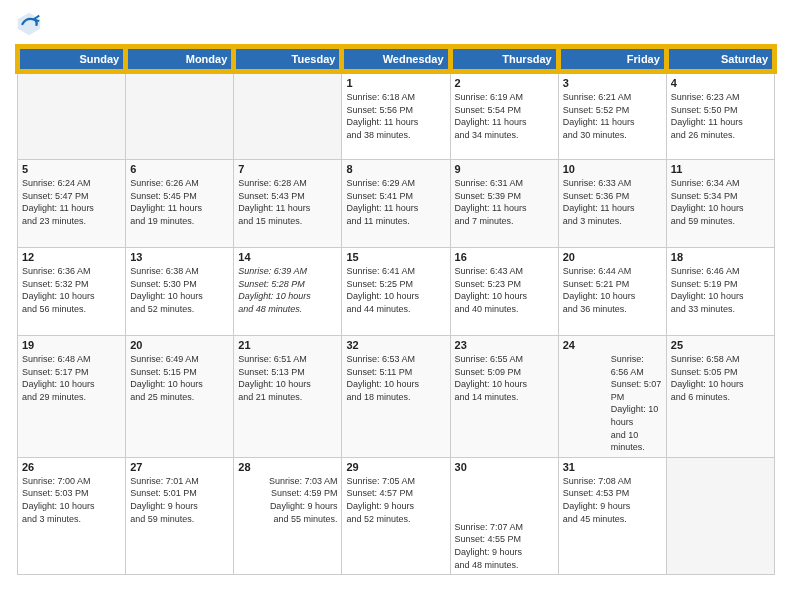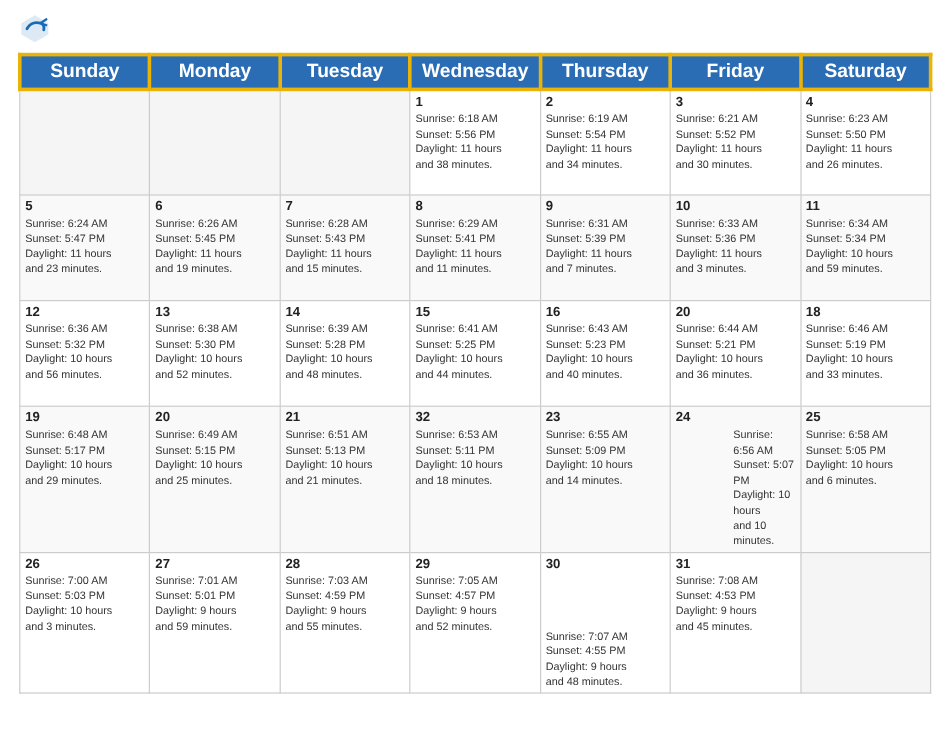--- a/index.html
+++ b/index.html
@@ -58,25 +58,25 @@
       color: #333;
     }
     .calendar {
       width: 100%;
       border-collapse: collapse;
       table-layout: fixed;
     }
     .calendar th {
       background: #2a6db5;
       color: #fff;
-      font-size: 16px;
+      font-size: 11px;
       font-weight: bold;
       padding: 4px 4px;
-      text-align: center;
-      border: 3px solid #eab308;
+      text-align: right;
+      border: 5px solid #eab308;
     }
     .calendar td {
       border: 1px solid #ccc;
       vertical-align: top;
       padding: 3px 4px;
       font-size: 9.5px;
       color: #333;
       height: 88px;
       background: #fff;
     }
@@ -232,21 +232,21 @@
           </td>
           <td>
             <span class="day-num">13</span>
             <div class="day-info" style="white-space: pre-line;">Sunrise: 6:38 AM
 Sunset: 5:30 PM
 Daylight: 10 hours
 and 52 minutes.</div>
           </td>
           <td>
             <span class="day-num">14</span>
-            <div class="day-info" style="white-space: pre-line;">Sunrise: 6:39 AM
+            <div class="day-info" style="white-space: pre-line; font-style: italic;">Sunrise: 6:39 AM
 Sunset: 5:28 PM
 Daylight: 10 hours
 and 48 minutes.</div>
           </td>
           <td>
             <span class="day-num">15</span>
             <div class="day-info" style="white-space: pre-line;">Sunrise: 6:41 AM
 Sunset: 5:25 PM
 Daylight: 10 hours
 and 44 minutes.</div>
@@ -334,21 +334,21 @@
           </td>
           <td>
             <span class="day-num">27</span>
             <div class="day-info" style="white-space: pre-line;">Sunrise: 7:01 AM
 Sunset: 5:01 PM
 Daylight: 9 hours
 and 59 minutes.</div>
           </td>
           <td>
             <span class="day-num">28</span>
-            <div class="day-info" style="white-space: pre-line;">Sunrise: 7:03 AM
+            <div class="day-info" style="white-space: pre-line; text-align: right;">Sunrise: 7:03 AM
 Sunset: 4:59 PM
 Daylight: 9 hours
 and 55 minutes.</div>
           </td>
           <td>
             <span class="day-num">29</span>
             <div class="day-info" style="white-space: pre-line;">Sunrise: 7:05 AM
 Sunset: 4:57 PM
 Daylight: 9 hours
 and 52 minutes.</div>

